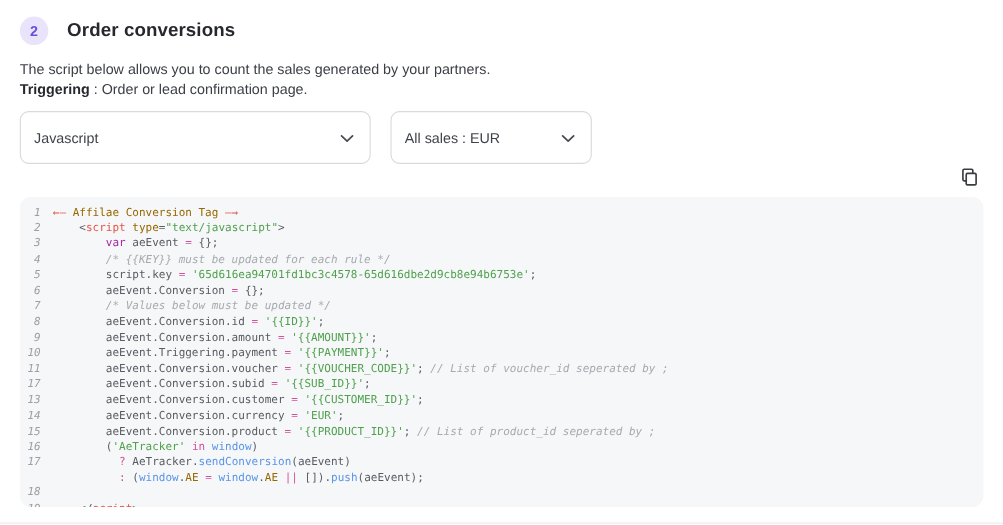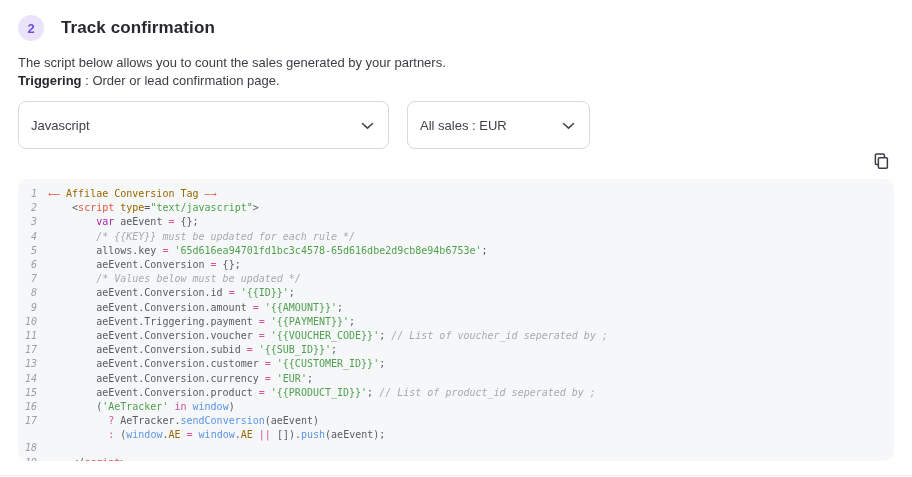--- a/index.html
+++ b/index.html
@@ -22,21 +22,21 @@
   .intro b { color: #26282e; }
 
   
   .selects { margin-top: 11px; display: flex; gap: 18px; }
   .select {
     height: 48px; border: 1px solid #d9d9de; border-radius: 8px;
     background: #fff; display: flex; align-items: center;
     padding: 0 14px 0 12px; font-size: 13px; color: #3f424a;
     cursor: pointer;
   }
-  .select.language { width: 371px; }
+  .select.language { width: 319px; }
   .select.sales { width: 183px; }
   .select .val { flex: 1 1 auto; }
   .select svg { flex: 0 0 auto; }
 
   
   .copy-row { height: 24px; margin-top: 1px; display: flex; justify-content: flex-end; align-items: center; padding-right: 2px; }
   .copy-btn { width: 22px; height: 22px; border: none; background: transparent; cursor: pointer; display: flex; align-items: center; justify-content: center; }
 
   
   .code-block {
@@ -49,21 +49,21 @@
 
   .bottom-divider { margin-top: 14px; border-top: 1px solid #ececf0; width: 912px; }
 </style>
 </head>
 <body>
 
 <div class="page">
 
   <div class="header">
     <div class="step-badge">2</div>
-    <div class="page-title">Track confirmation</div>
+    <div class="page-title">Order conversions</div>
   </div>
 
   <div class="intro">
     <div>The script below allows you to count the sales generated by your partners.</div>
     <div><b>Triggering</b><span> : Order or lead confirmation page.</span></div>
   </div>
 
   <div class="selects">
     <div class="select language">
       <span class="val">Javascript</span>
@@ -107,21 +107,21 @@
         <div class="code-line">
           <span class="ln" style="color: rgb(155, 159, 166);">3</span>
           <span class="code-text"><span style="color: rgb(88, 92, 99);">        </span><span style="color: rgb(166, 38, 164);">var</span><span style="color: rgb(88, 92, 99);"> aeEvent </span><span style="color: rgb(212, 81, 157);">=</span><span style="color: rgb(88, 92, 99);"> {};</span></span>
         </div>
         <div class="code-line">
           <span class="ln" style="color: rgb(155, 159, 166);">4</span>
           <span class="code-text"><span style="color: rgb(88, 92, 99);">        </span><span style="color: rgb(166, 170, 176); font-style: italic;">/* {{KEY}} must be updated for each rule */</span></span>
         </div>
         <div class="code-line">
           <span class="ln" style="color: rgb(155, 159, 166);">5</span>
-          <span class="code-text"><span style="color: rgb(88, 92, 99);">        allows.key </span><span style="color: rgb(212, 81, 157);">=</span><span style="color: rgb(88, 92, 99);"> </span><span style="color: rgb(80, 161, 79);">'65d616ea94701fd1bc3c4578-65d616dbe2d9cb8e94b6753e'</span><span style="color: rgb(88, 92, 99);">;</span></span>
+          <span class="code-text"><span style="color: rgb(88, 92, 99);">        script.key </span><span style="color: rgb(212, 81, 157);">=</span><span style="color: rgb(88, 92, 99);"> </span><span style="color: rgb(80, 161, 79);">'65d616ea94701fd1bc3c4578-65d616dbe2d9cb8e94b6753e'</span><span style="color: rgb(88, 92, 99);">;</span></span>
         </div>
         <div class="code-line">
           <span class="ln" style="color: rgb(155, 159, 166);">6</span>
           <span class="code-text"><span style="color: rgb(88, 92, 99);">        aeEvent.Conversion </span><span style="color: rgb(212, 81, 157);">=</span><span style="color: rgb(88, 92, 99);"> {};</span></span>
         </div>
         <div class="code-line">
           <span class="ln" style="color: rgb(155, 159, 166);">7</span>
           <span class="code-text"><span style="color: rgb(88, 92, 99);">        </span><span style="color: rgb(166, 170, 176); font-style: italic;">/* Values below must be updated */</span></span>
         </div>
         <div class="code-line">

